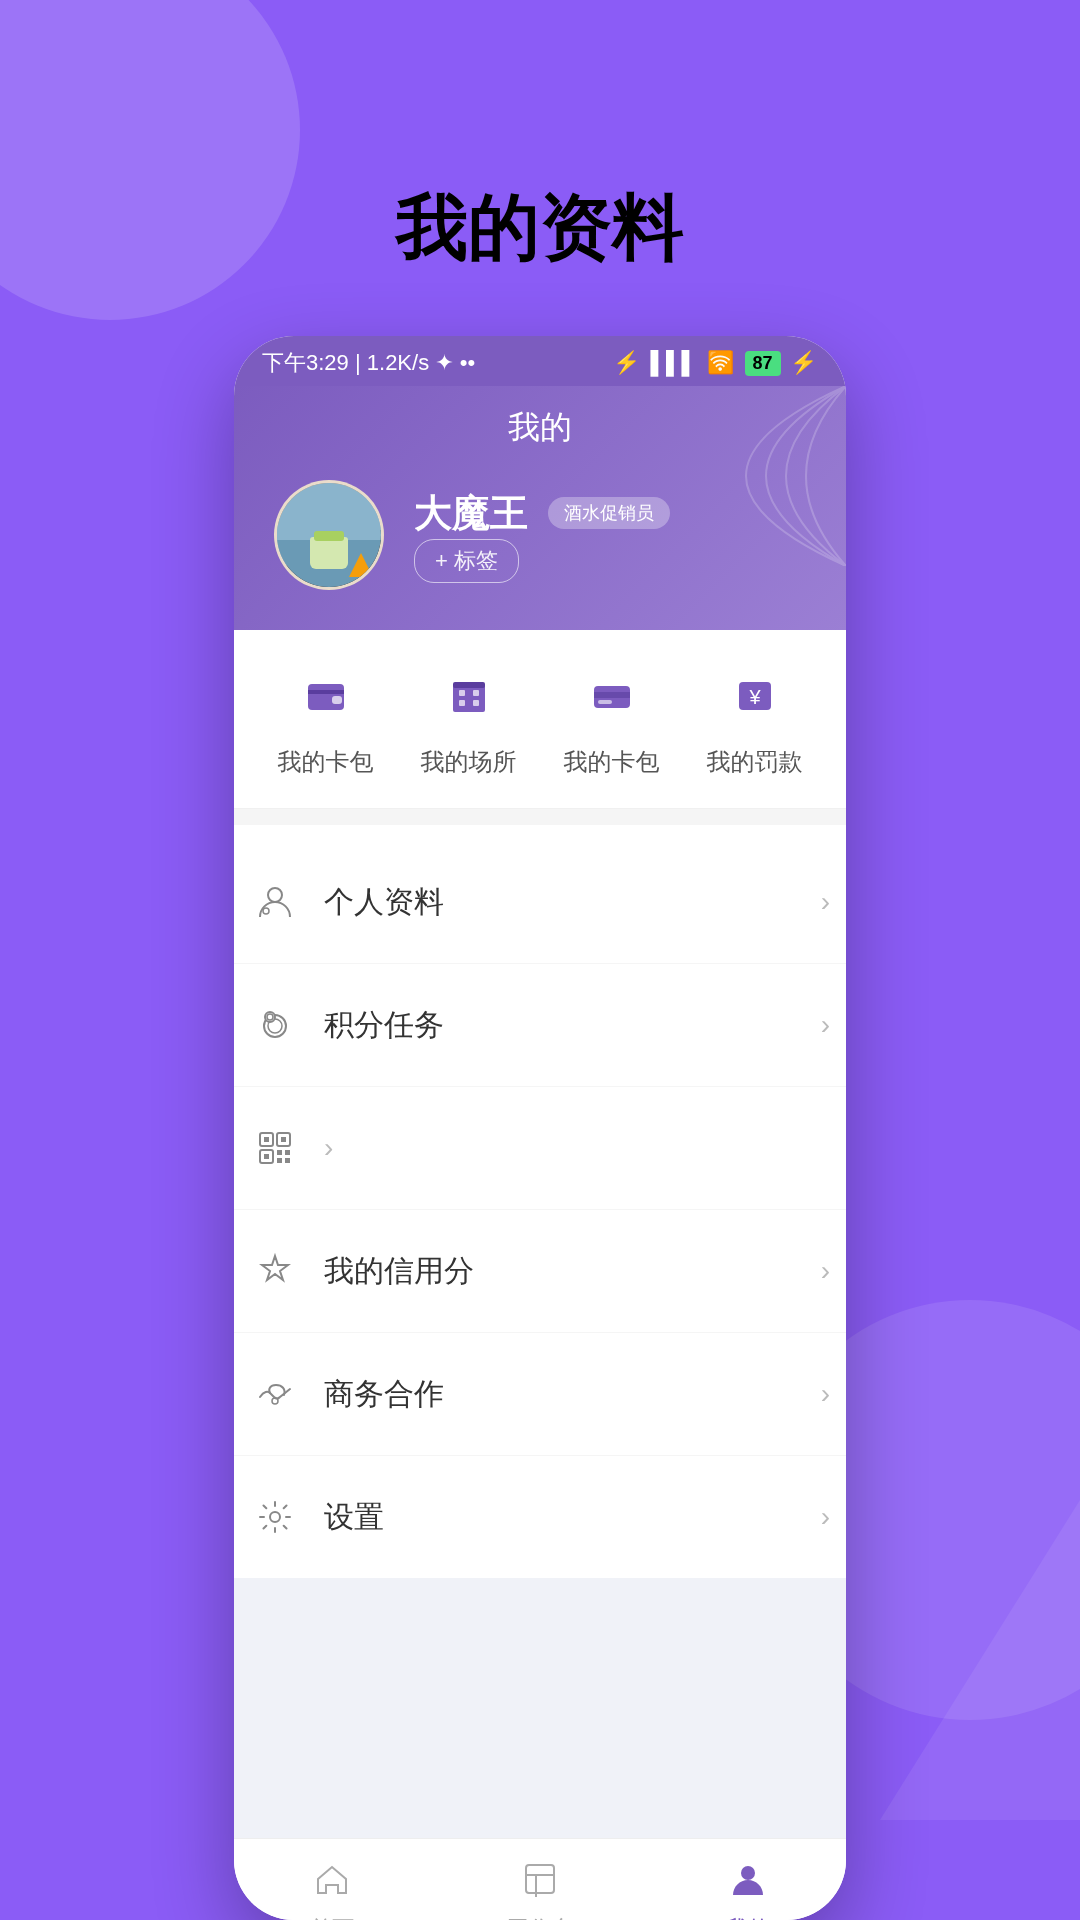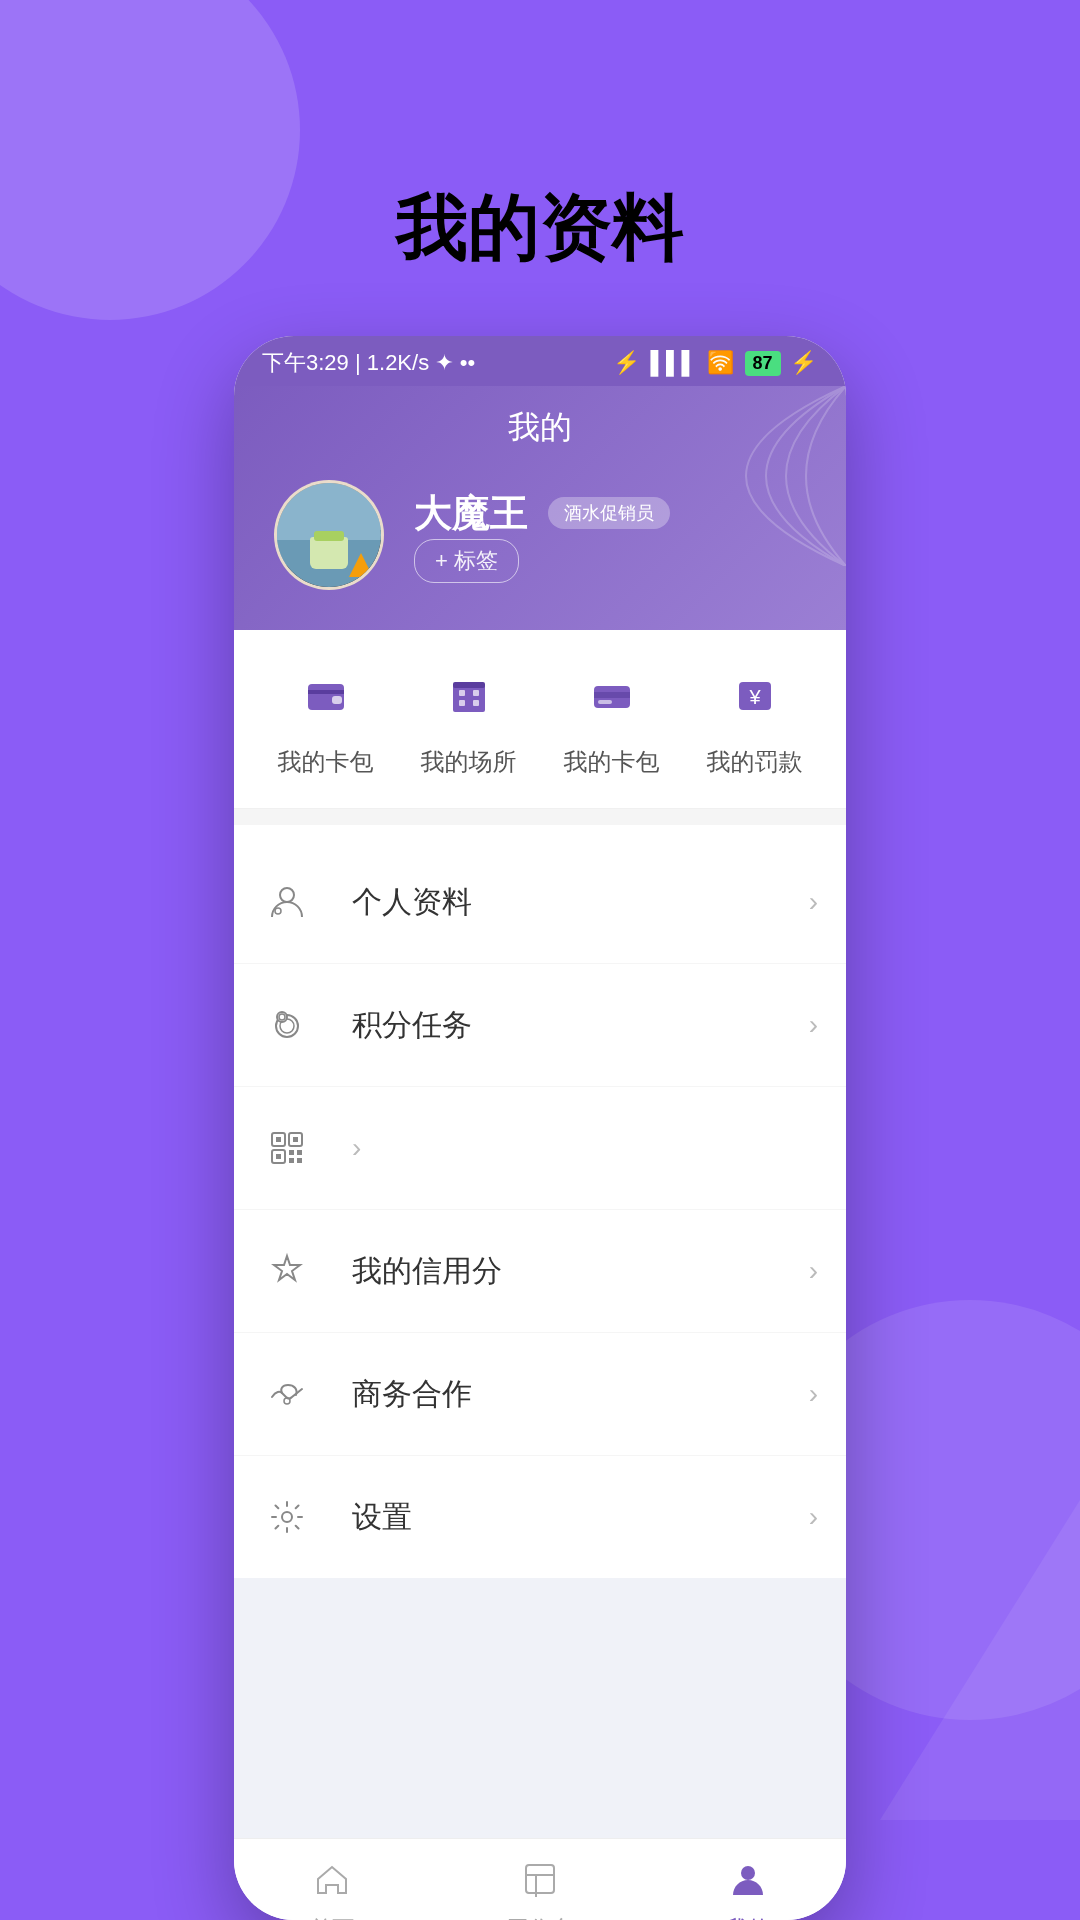--- a/index.html
+++ b/index.html
@@ -203,24 +203,23 @@
     }
 
     
     .menu-list {
       background: white;
       margin-top: 16px;
     }
     .menu-item {
       display: flex;
       align-items: center;
-      padding: 36px 28px;
+      padding: 36px 16px;
       border-bottom: 1px solid #f5f5f5;
       cursor: pointer;
-      gap: 16px;
     }
     .menu-item:last-child {
       border-bottom: none;
     }
     .menu-icon {
       width: 50px;
       height: 50px;
       display: flex;
       align-items: center;
       justify-content: center;

